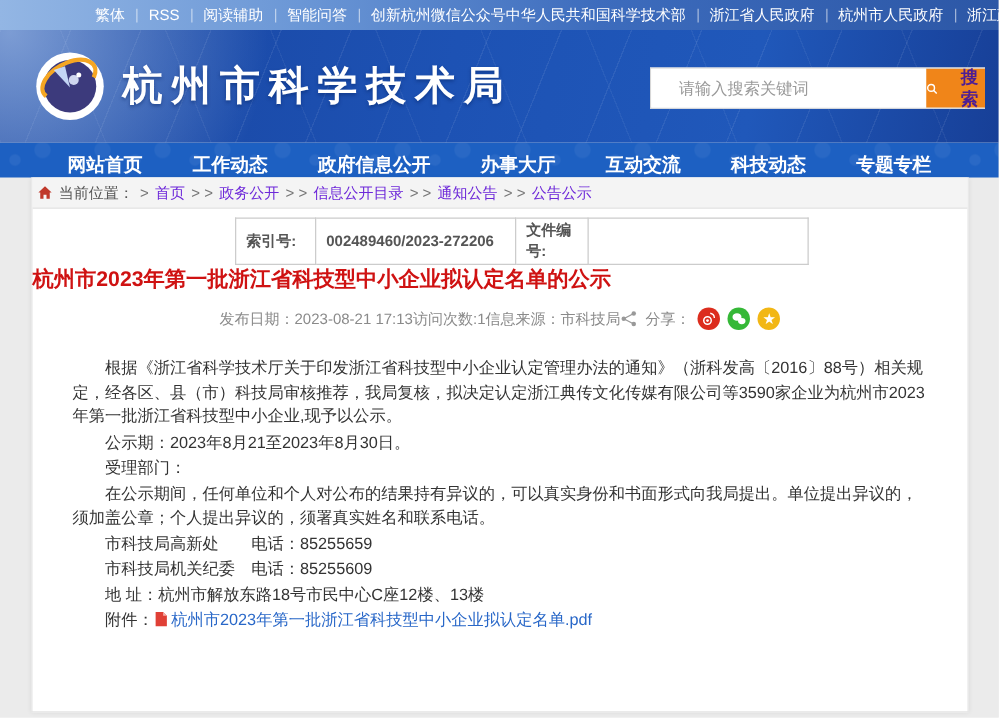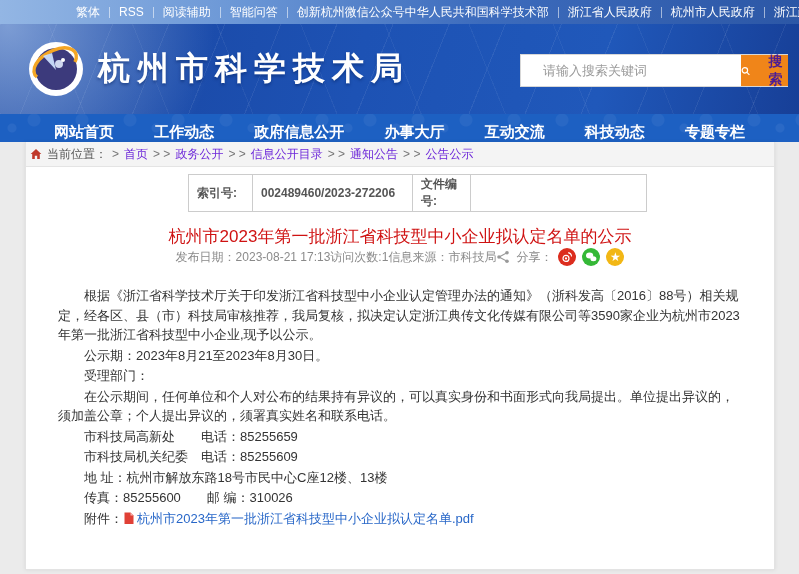--- a/index.html
+++ b/index.html
@@ -52,24 +52,24 @@
 
   .breadcrumb { height:25px; background:#f4f4f4; border-bottom:1px solid #e4e4e4;
     display:flex; align-items:center; gap:5px; padding-left:4px; font-size:12px; color:#555; }
   .breadcrumb a { color:#6d28d9; text-decoration:none; }
   .crumb-sep { color:#777; }
 
   table.info { border-collapse:collapse; margin:7px 0 0 162px; font-size:12px; color:#555;font-weight:bold; }
   table.info td { border:1px solid #ccc; height:23px; padding:1px 8px; background:#fff; }
   .c1{width:64px;} .c2{width:160px;} .c3{width:58px;} .c4{width:176px;}
 
-  .article-title { margin-top:13px; text-align:center; color:var(--title_red,#cf1212);
-    font-size:17px; font-weight:normal; }
-
-  .meta { display:flex; justify-content:center; align-items:center;
+  .article-title { margin-top:0; color:var(--title_red,#cf1212);
+    font-size:17px; font-weight:bold; }
+
+  .meta { margin-top:11px; display:flex; justify-content:center; align-items:center;
     font-size:12px; color:#8a8a8a; }
   .meta .item { white-space:nowrap; }
   .share-wrap { display:flex; align-items:center; gap:6px; }
   .badge { width:18px; height:18px; border-radius:50%; display:inline-flex;
     align-items:center; justify-content:center; }
   .badge.weibo { background:var(--weibo_red,#dc2d1e); }
   .badge.wechat { background:var(--wechat_green,#35b837); }
   .badge.qzone { background:var(--qzone_yellow,#f2b715); color:#fff; font-size:12px; line-height:1; }
 
   .body-text { padding:20px 28px 0 32px; font-size:13px; color:#333; line-height:1.5; }
@@ -203,21 +203,20 @@
   </div>
 
   <div class="body-text">
     <p>根据《浙江省科学技术厅关于印发浙江省科技型中小企业认定管理办法的通知》（浙科发高〔2016〕88号）相关规定，经各区、县（市）科技局审核推荐，我局复核，拟决定认定浙江典传文化传媒有限公司等3590家企业为杭州市2023年第一批浙江省科技型中小企业,现予以公示。</p>
     <p>公示期：2023年8月21至2023年8月30日。</p>
     <p>受理部门：</p>
     <p>在公示期间，任何单位和个人对公布的结果持有异议的，可以真实身份和书面形式向我局提出。单位提出异议的，须加盖公章；个人提出异议的，须署真实姓名和联系电话。</p>
     <p>市科技局高新处　　电话：85255659</p>
     <p>市科技局机关纪委　电话：85255609</p>
     <p>地 址：杭州市解放东路18号市民中心C座12楼、13楼</p>
-    <p>传真：85255600　　邮 编：310026</p>
     <div class="attachment">
       <span>附件：</span><svg class="pdf-ic" width="12" height="13" viewBox="0 0 12 13">
           <path d="M1.5 0.5 h6 l3 3 v8.5 h-9 z" fill="#e04036"></path>
           <path d="M7.5 0.5 l3 3 h-3 z" fill="#f6b1ac"></path>
         </svg><a href="#">杭州市2023年第一批浙江省科技型中小企业拟认定名单.pdf</a>
     </div>
 
   </div>
 
 </div>

